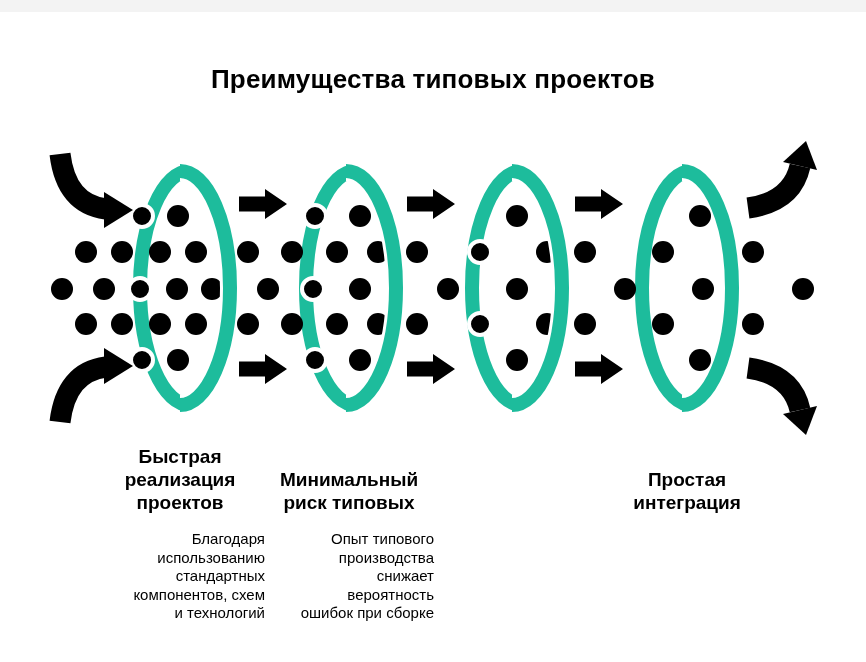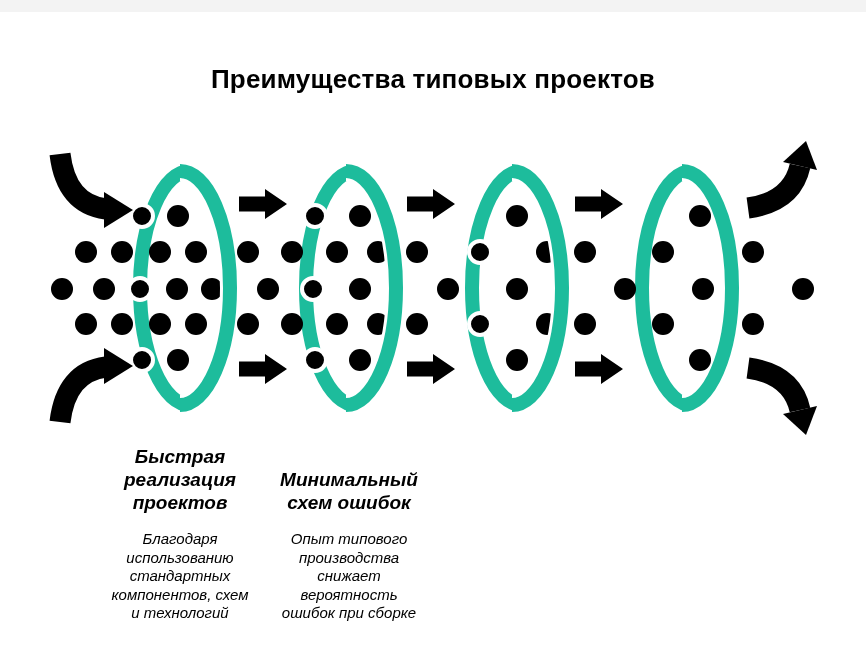--- a/index.html
+++ b/index.html
@@ -8,27 +8,27 @@
     position:relative; width:866px; height:662px; background:var(--bg);
     overflow:hidden; font-family:"Liberation Sans", sans-serif; color:var(--ink);
     margin:12px auto;
   }
   .title {
     position:absolute; top:52px; left:0; width:100%; margin:0;
     text-align:center; font-size:26px; line-height:30px; font-weight:bold;
     color:var(--ink); letter-spacing:0.2px;
   }
   .diagram { position:absolute; top:0; left:0; }
-  .col { position:absolute; top:432px; text-align:center;font-style:italic; }
+  .col { position:absolute; top:432px; text-align:center; }
   .col-heading {
     height:70px; display:flex; align-items:flex-end; justify-content:center;
     font-weight:bold; font-size:19px; line-height:23px; white-space:pre-line;
   }
   .col-body {
-    margin-top:16px; font-size:15px; line-height:18.5px; white-space:pre-line;
+    margin-top:16px; font-size:15px; line-height:18.5px; white-space:pre-line;text-align:right;
   }
 </style>
 </head>
 <body>
 
 <div class="page">
 
   <h1 class="title">Преимущества типовых проектов</h1>
 
   <svg id="diagram" class="diagram" width="866" height="662" viewBox="0 0 866 662">
@@ -122,26 +122,30 @@
     <div class="col-body">Благодаря
 использованию
 стандартных
 компонентов, схем
 и технологий</div>
   </div>
 
   <div class="col" style="left:264px; width:170px">
     <div class="col-heading">
       <span>Минимальный
-схем ошибок</span>
+риск типовых</span>
     </div>
     <div class="col-body">Опыт типового
 производства
 снижает
 вероятность
 ошибок при сборке</div>
   </div>
 
 
   <div class="col" style="left:597px; width:180px">
+    <div class="col-heading">
+      <span>Простая
+интеграция</span>
+    </div>
   </div>
 
 </div>
 
 </body></html>

